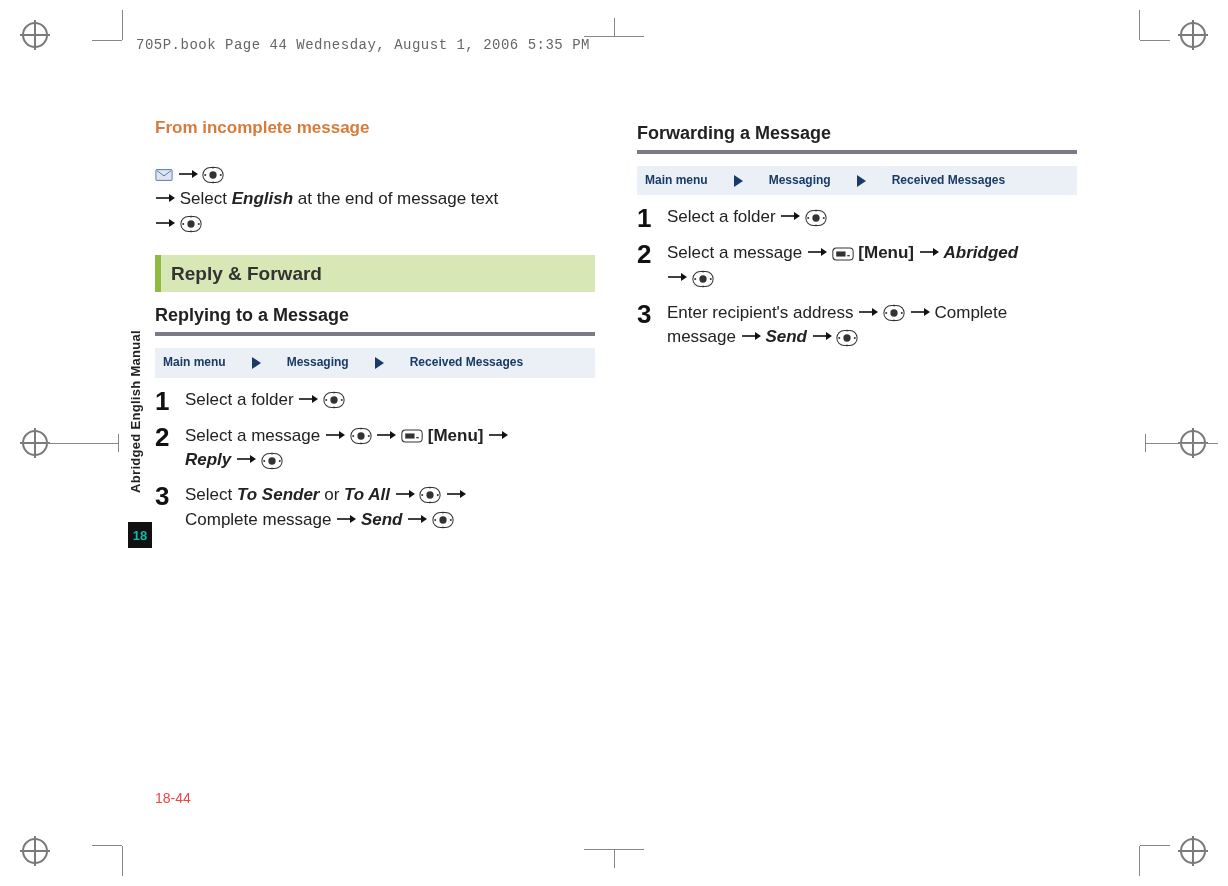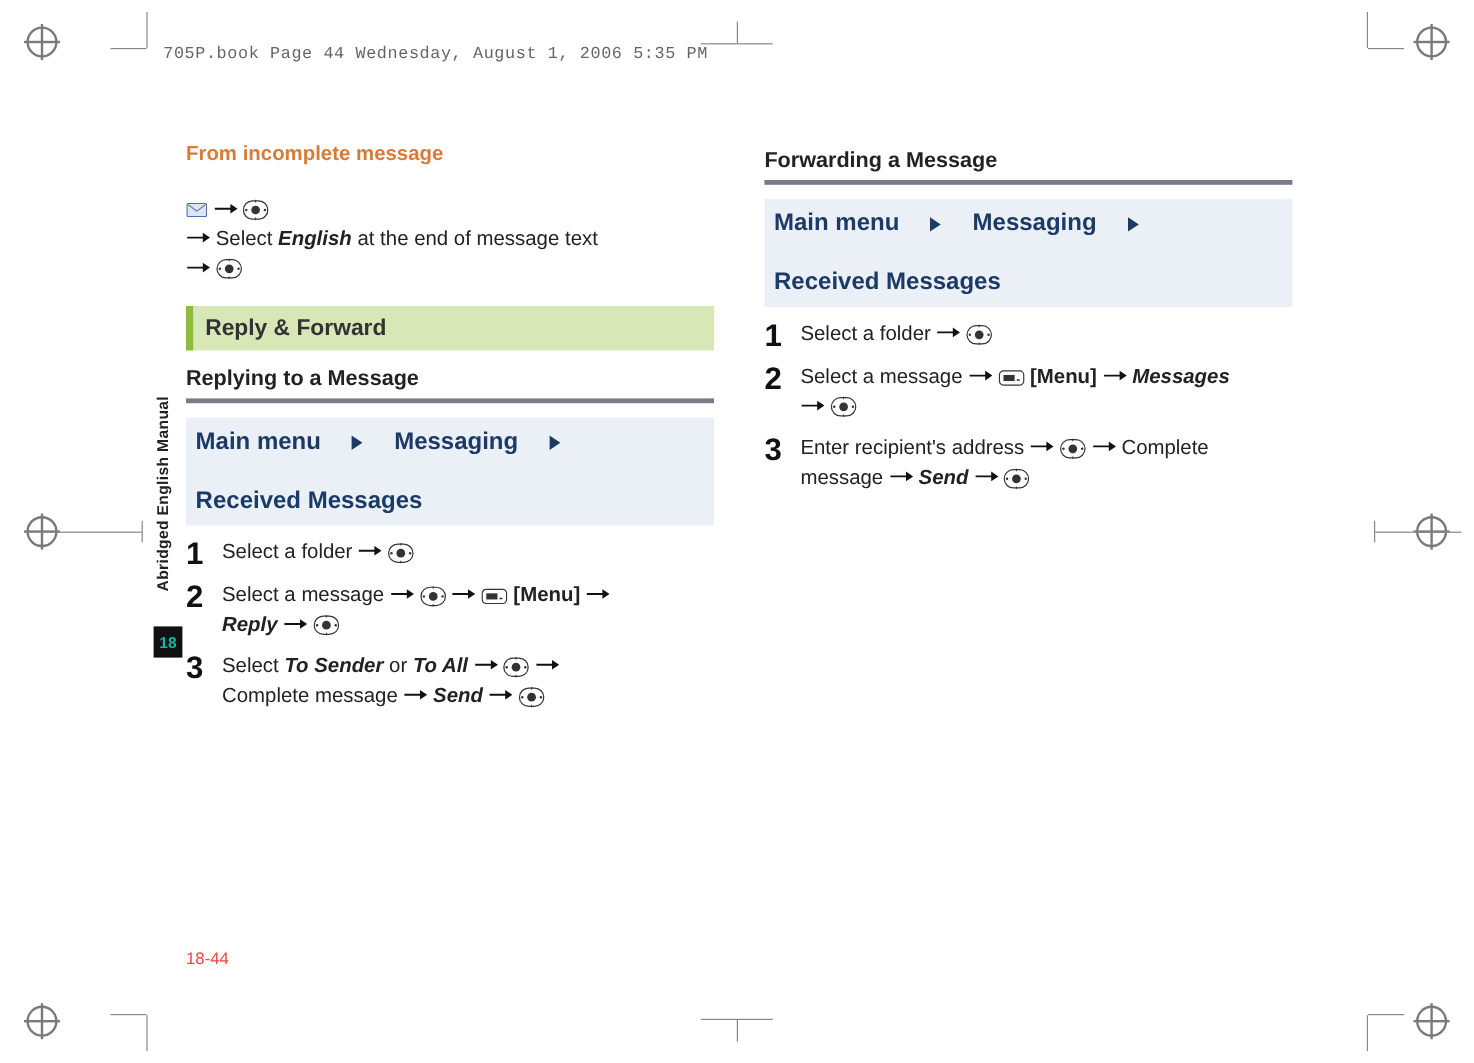--- a/index.html
+++ b/index.html
@@ -23,21 +23,21 @@
   .orange-sub{color:#d67c3b;font-weight:700;margin-bottom:22px;font-size:17px}
   .para{margin-bottom:18px}
   .ital{font-style:italic;font-weight:700}
   .arrow{display:inline-flex;align-items:center}
   .arrow svg{vertical-align:middle}
   .iconbtn{display:inline-flex;align-items:center;vertical-align:middle}
   .green-box{background:#d7e7b5;border-left:6px solid #8fbb43;padding:5px 10px;font-weight:700;font-size:19px;color:#333;margin:14px 0 10px 0}
   .sub-h{font-weight:700;font-size:18px;margin:4px 0 4px 0}
   .rule-thick{height:4px;background:linear-gradient(#888,#888);margin:3px 0 12px 0}
   .rule-thick.blueish{background:#7b7b88}
-  .breadcrumb{background:#eaf0f5;color:#1b3a66;font-weight:700;padding:6px 8px;font-size:20px;margin-bottom:10px;display:flex;align-items:center;flex-wrap:wrap;gap:20px}
+  .breadcrumb{background:#eaf0f5;color:#1b3a66;font-weight:700;padding:6px 8px;font-size:12px;margin-bottom:10px;display:flex;align-items:center;flex-wrap:wrap;gap:20px}
   .bc-tri{display:inline-block;width:0;height:0;border-top:6px solid transparent;border-bottom:6px solid transparent;border-left:9px solid #1b3a66;margin:0 6px;vertical-align:-1px}
   .steps{counter-reset:st}
   .step{display:flex;gap:10px;margin-bottom:10px;align-items:flex-start}
   .step .num{font-weight:900;font-size:26px;line-height:1;color:#111;width:20px;font-family:"Arial Black","Arial",sans-serif}
   .step .body{flex:1}
   
   .sidetab{position:absolute;left:128px;top:330px;writing-mode:vertical-rl;transform:rotate(180deg);font-size:13px;font-weight:700;letter-spacing:0.3px}
   .sideblack{position:absolute;left:128px;top:522px;width:24px;height:26px;background:#111;color:#14b8a6;font-weight:700;font-size:13px;display:flex;align-items:center;justify-content:center}
   .footer-pg{position:absolute;left:155px;top:790px;font-size:14px;color:#ef4444;font-weight:400}
   .mlabel{font-weight:700}
@@ -372,21 +372,21 @@
                 <line x1="18" y1="12" x2="21" y2="12" stroke="#333" stroke-width="1.5"></line>
               </svg>
             </span>
           <span class="mlabel">[Menu]</span>
           <span class="arrow">
               <svg class="arrw" viewBox="0 0 20 10">
                 <line x1="1" y1="5" x2="15" y2="5" stroke="#111" stroke-width="1.6"></line>
                 <polygon points="14,1 20,5 14,9" fill="#111"></polygon>
               </svg>
             </span>
-          <span class="ital">Messages</span>
+          <span class="ital">Abridged</span>
           <br>
           <span class="arrow">
               <svg class="arrw" viewBox="0 0 20 10">
                 <line x1="1" y1="5" x2="15" y2="5" stroke="#111" stroke-width="1.6"></line>
                 <polygon points="14,1 20,5 14,9" fill="#111"></polygon>
               </svg>
             </span>
           <span class="iconbtn">
               <svg class="icn" viewBox="0 0 26 20">
                 <rect x="1" y="1" width="24" height="18" rx="9" fill="none" stroke="#333" stroke-width="1.2"></rect>

